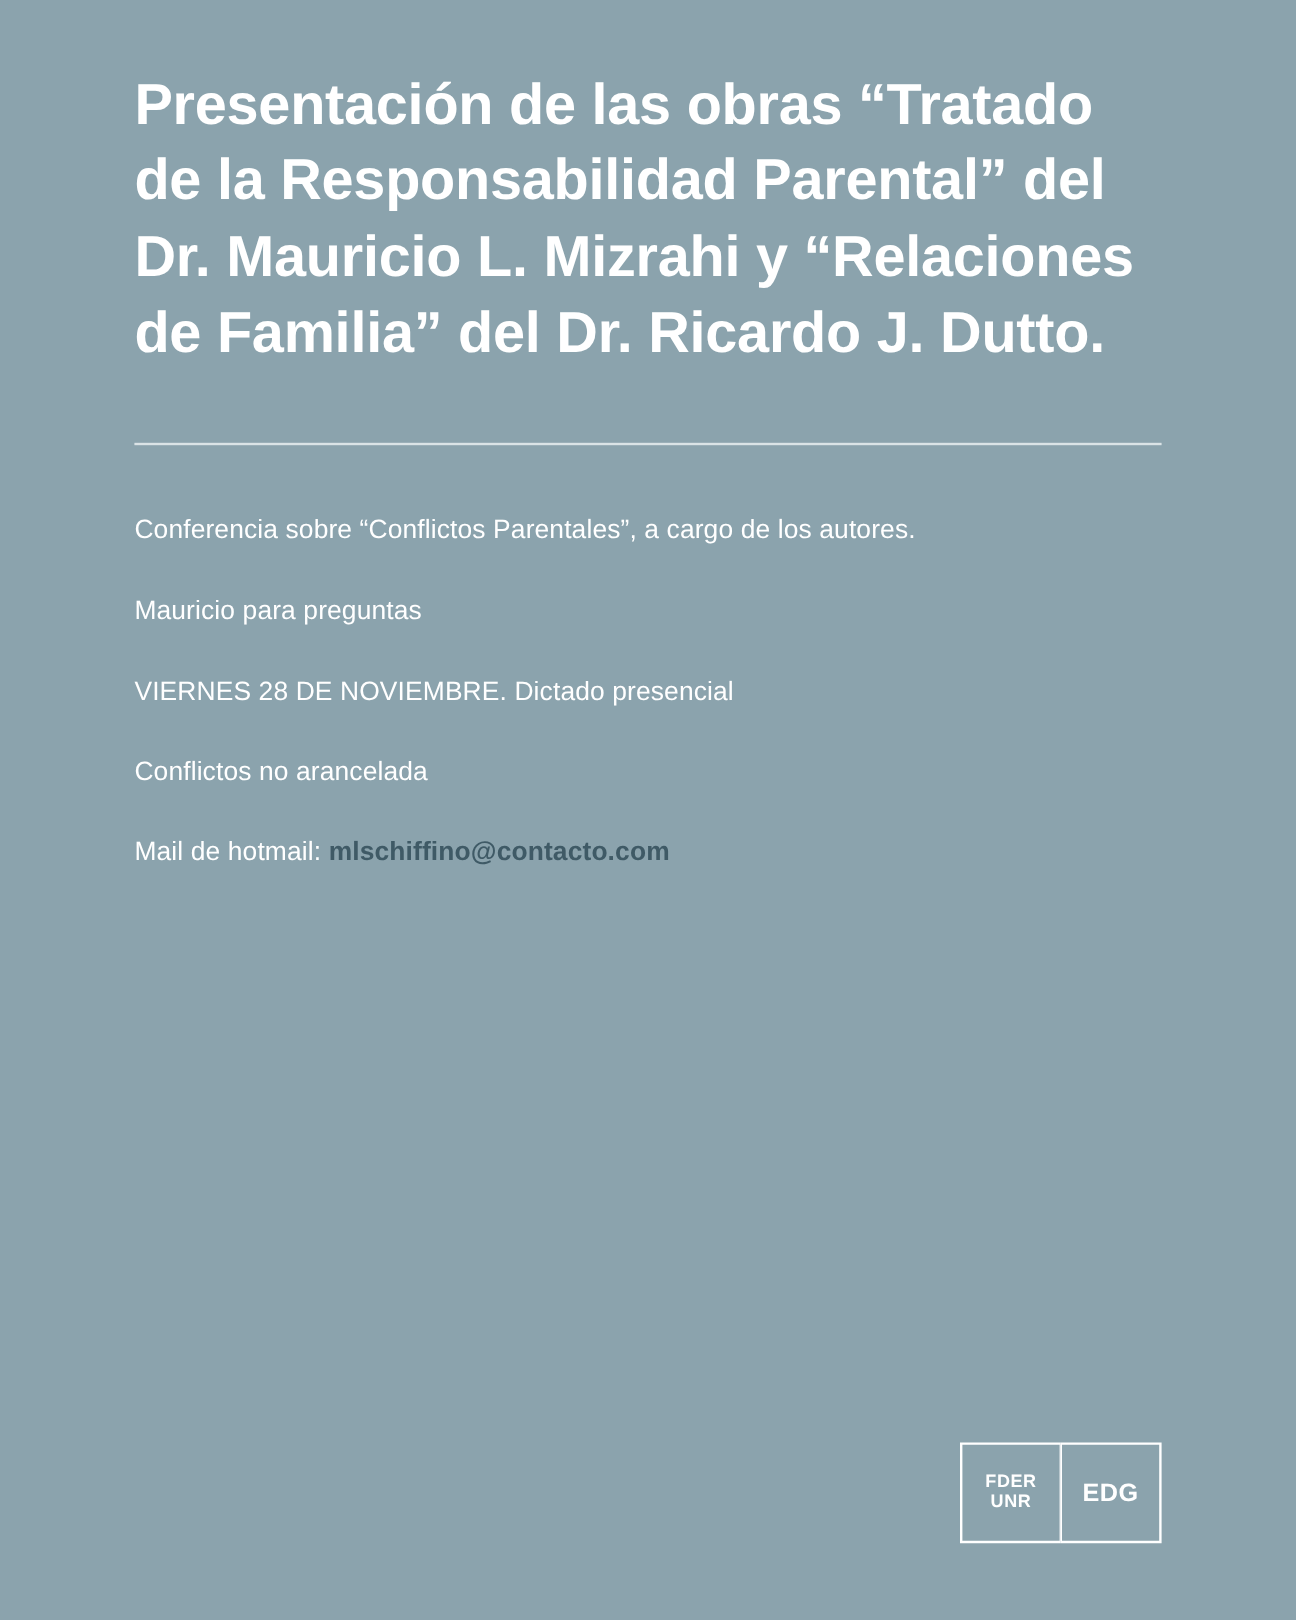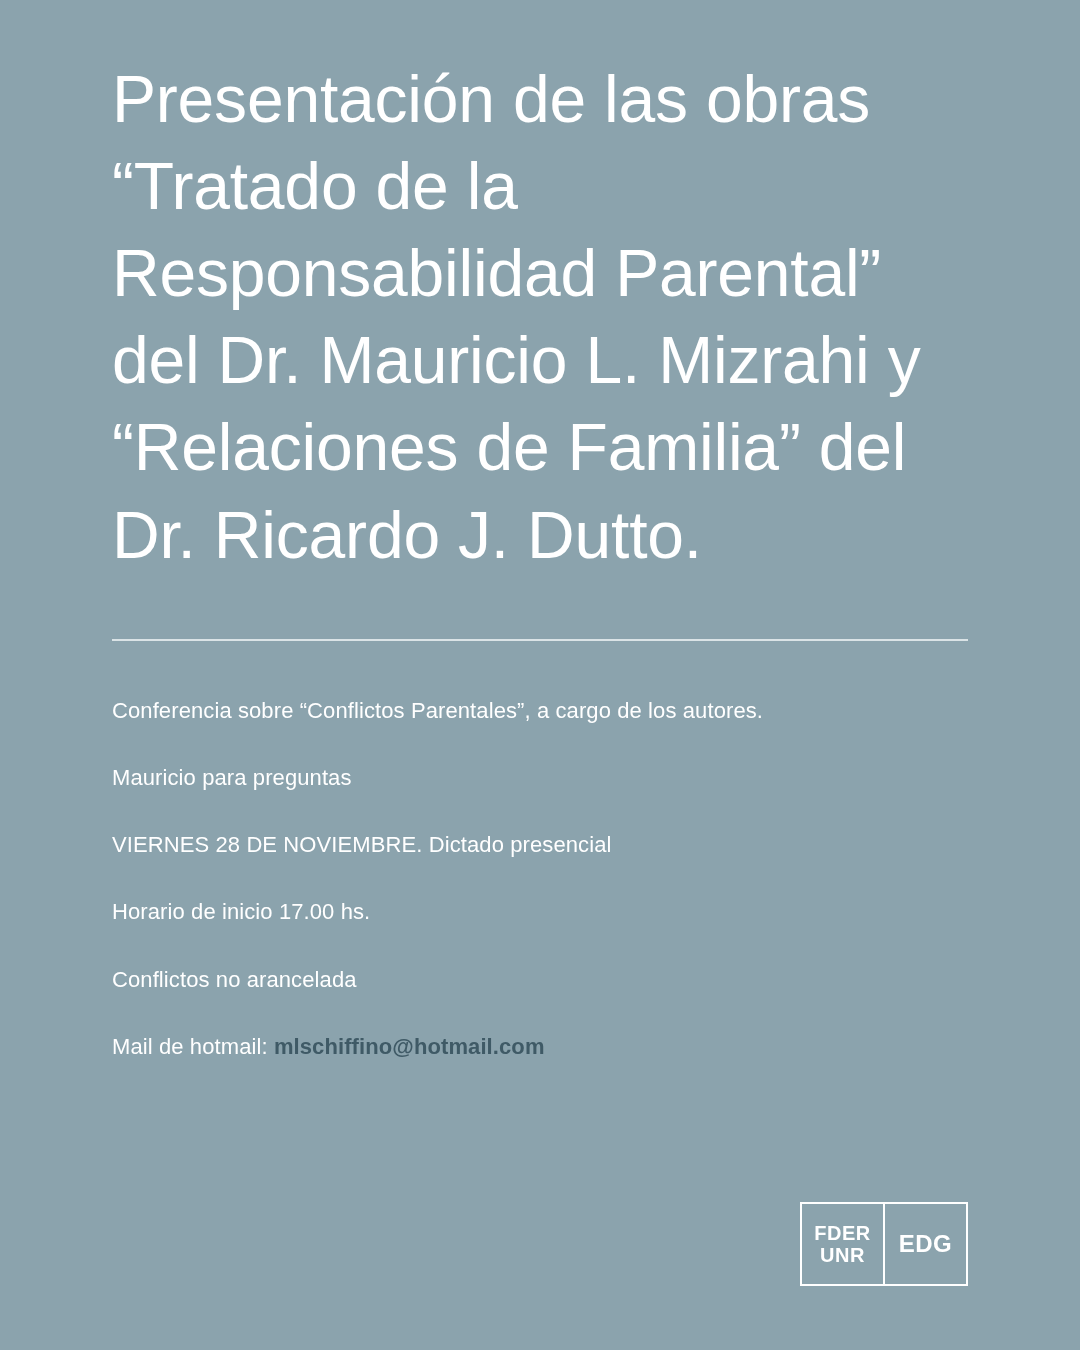--- a/index.html
+++ b/index.html
@@ -16,22 +16,22 @@
   }
   .poster {
     position: relative;
     width: 1080px;
     height: 1350px;
     box-sizing: border-box;
     padding: 56px 112px 0 112px;
   }
   .headline {
     color: #ffffff;
-    font-size: 66px;
-    font-weight: normal;
+    font-size: 48px;
+    font-weight: bold;
     line-height: 1.32;
     letter-spacing: -0.2px;
     margin: 0;
     padding-top: 0;
     max-width: 880px;
   }
   .divider {
     margin-top: 60px;
     margin-bottom: 0;
     height: 2px;
@@ -82,44 +82,43 @@
     letter-spacing: 0.5px;
     box-sizing: border-box;
   }
   .logo-box.first {
     border-right-width: 1px;
   }
   .logo-box.second {
     border-left-width: 1px;
   }
   .logo-line {
-    font-size: 20px;
+    font-size: 15px;
     line-height: 1.12;
   }
   .logo-single {
-    font-size: 24px;
+    font-size: 21px;
     line-height: 1;
   }
 </style>
 </head>
 <body>
 
 <div class="poster">
 
   <h1 class="headline">Presentación de las obras “Tratado de la Responsabilidad Parental” del Dr. Mauricio L. Mizrahi y “Relaciones de Familia” del Dr. Ricardo J. Dutto.</h1>
 
   <div class="divider"></div>
 
   <div class="body-block">
     <p class="body-line">Conferencia sobre “Conflictos Parentales”, a cargo de los autores.</p>
     <p class="body-line">Mauricio para preguntas</p>
     <p class="body-line">VIERNES 28 DE NOVIEMBRE. Dictado presencial</p>
-    <p class="body-line">Horario de inicio 17.00 hs.</p>
     <p class="body-line">Conflictos no arancelada</p>
-    <p class="body-line mail-line"><span>Mail de hotmail: </span><span class="mail-value">mlschiffino@hotmail.com</span></p>
+    <p class="body-line mail-line"><span>Mail de hotmail: </span><span class="mail-value">mlschiffino@contacto.com</span></p>
   </div>
 
   <div class="logos">
     <div class="logo-box first">
       <span class="logo-line">FDER</span>
       <span class="logo-line">UNR</span>
     </div>
     <div class="logo-box second">
       <span class="logo-single">EDG</span>
     </div>

